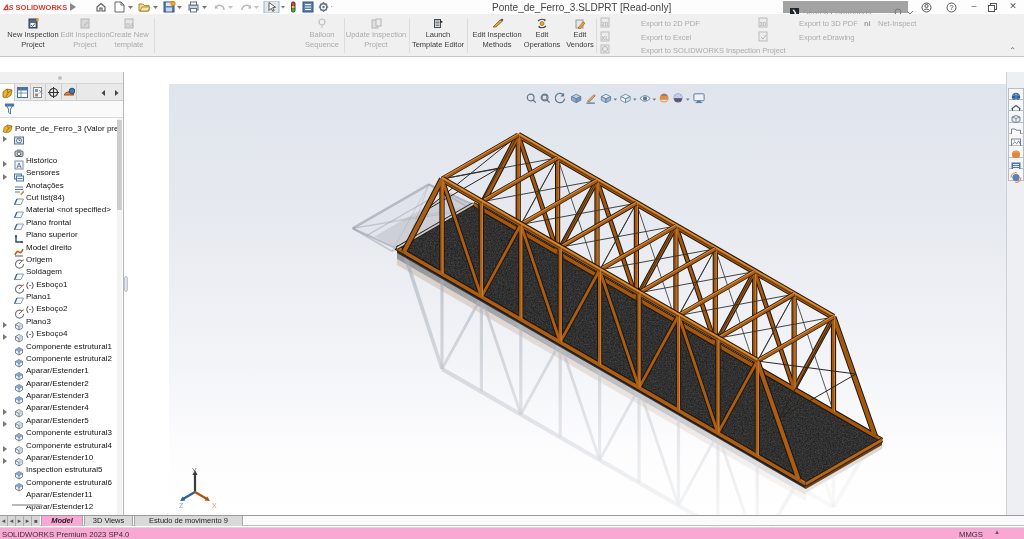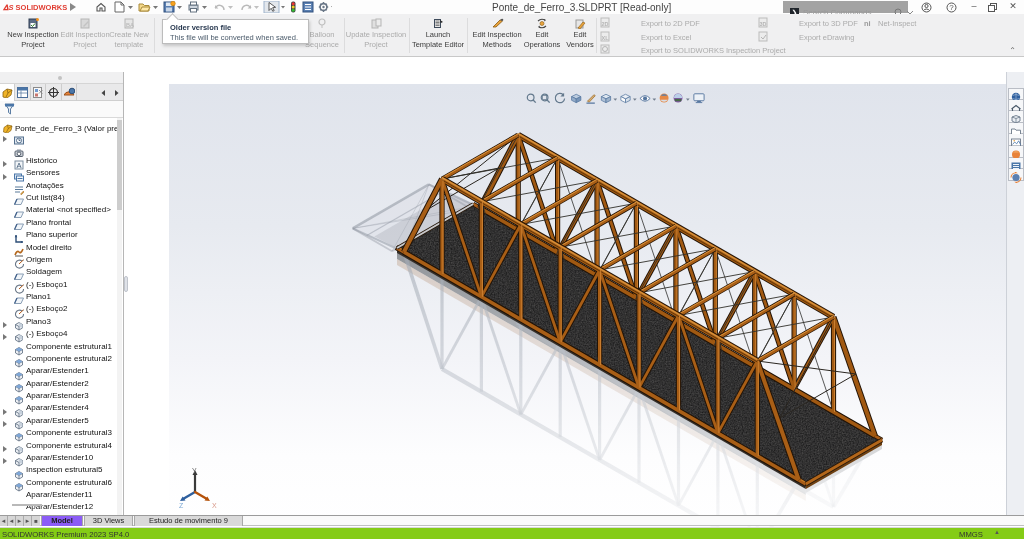--- a/index.html
+++ b/index.html
@@ -66,24 +66,24 @@
 
 #rstrip { position:absolute; right:0; top:72px; width:18px; height:443px; background:#edeff3; border-left:1px solid #cdd1d8; }
 .ricon { position:absolute; left:1px; width:16px; height:11.6px; border:1px solid #b9bdc5; border-top:none; background:#f6f7f9; }
 .ricon:first-child { border-top:1px solid #b9bdc5; }
 
 
 #btabs { position:absolute; left:0; top:515px; width:1024px; height:11px; background:#fafafa; border-top:1px solid #9b9b9b; border-bottom:1px solid #c0c0c0; }
 .nav { position:absolute; left:0; top:0; width:40px; height:10px; background:#d6d6d6; }
 .nav span { position:absolute; top:0; width:8px; height:10px; border-right:1px solid #aaa; color:#555; font-size:6px; line-height:10px; text-align:center; }
 .btab { position:absolute; top:0; height:10px; background:#d9d9d9; border-right:1px solid #a8a8a8; border-left:1px solid #a8a8a8; font-size:7.5px; color:#222; text-align:center; line-height:10px; }
-.btab.act { background:#8b5cf6; font-weight:bold; }
-
-
-#status { position:absolute; left:0; top:527px; width:1024px; height:12px; background:#84cc16; border-top:1px solid #d8d8d8; font-size:7.7px; color:#333; }
+.btab.act { background:#f9a8d4; font-weight:bold;font-style:italic; }
+
+
+#status { position:absolute; left:0; top:527px; width:1024px; height:12px; background:#f9a8d4; border-top:1px solid #d8d8d8; font-size:7.7px; color:#333; }
 #status .lft { position:absolute; left:2px; top:1.5px; }
 #status .mmgs { position:absolute; left:959px; top:1.5px; }
 #status .caret { position:absolute; left:994px; top:1px; font-size:6px; color:#555; }
 </style>
 </head>
 <body>
 <div id="page">
 
   <div id="titlebar">
     <div id="logo"><i>𝚫S</i>SOLIDWORKS</div>
@@ -250,24 +250,20 @@
       </svg>
     <div class="rtxt2" style="left:771px;top:4px">Export to 3D PDF</div>
     <svg class="abs" style="left:758px;top:17px" width="11" height="11">
         <rect x="1" y="1" width="8" height="9" fill="#ececec" stroke="#bbb"></rect>
         <path d="M3 6 l2 2 3 -4" stroke="#b5b5b5" fill="none"></path>
       </svg>
     <div class="rtxt2" style="left:771px;top:18px">Export eDrawing</div>
     <div class="rtxt2" style="left:836px;top:4px;color:#9a9a9a;font-weight:bold">ni</div>
     <div class="rtxt2" style="left:850px;top:4px">Net-Inspect</div>
     <div id="chev">⌃</div>
-    <div id="tip">
-        <div class="t1">Older version file</div>
-        <div class="t2">This file will be converted when saved.</div>
-      </div>
   </div>
 
 
   <div id="lpanel">
     <div id="lchrome">
         <div class="dot"></div>
       </div>
     <div id="ltabs">
         <div class="ltab act" style="left:0px"><svg width="11" height="11">
             <path d="M1 5 l4 -3 5 1 -1 5 -4 3 -4 -1 Z" fill="#f0b429" stroke="#8a6210" stroke-width="0.8"></path>

